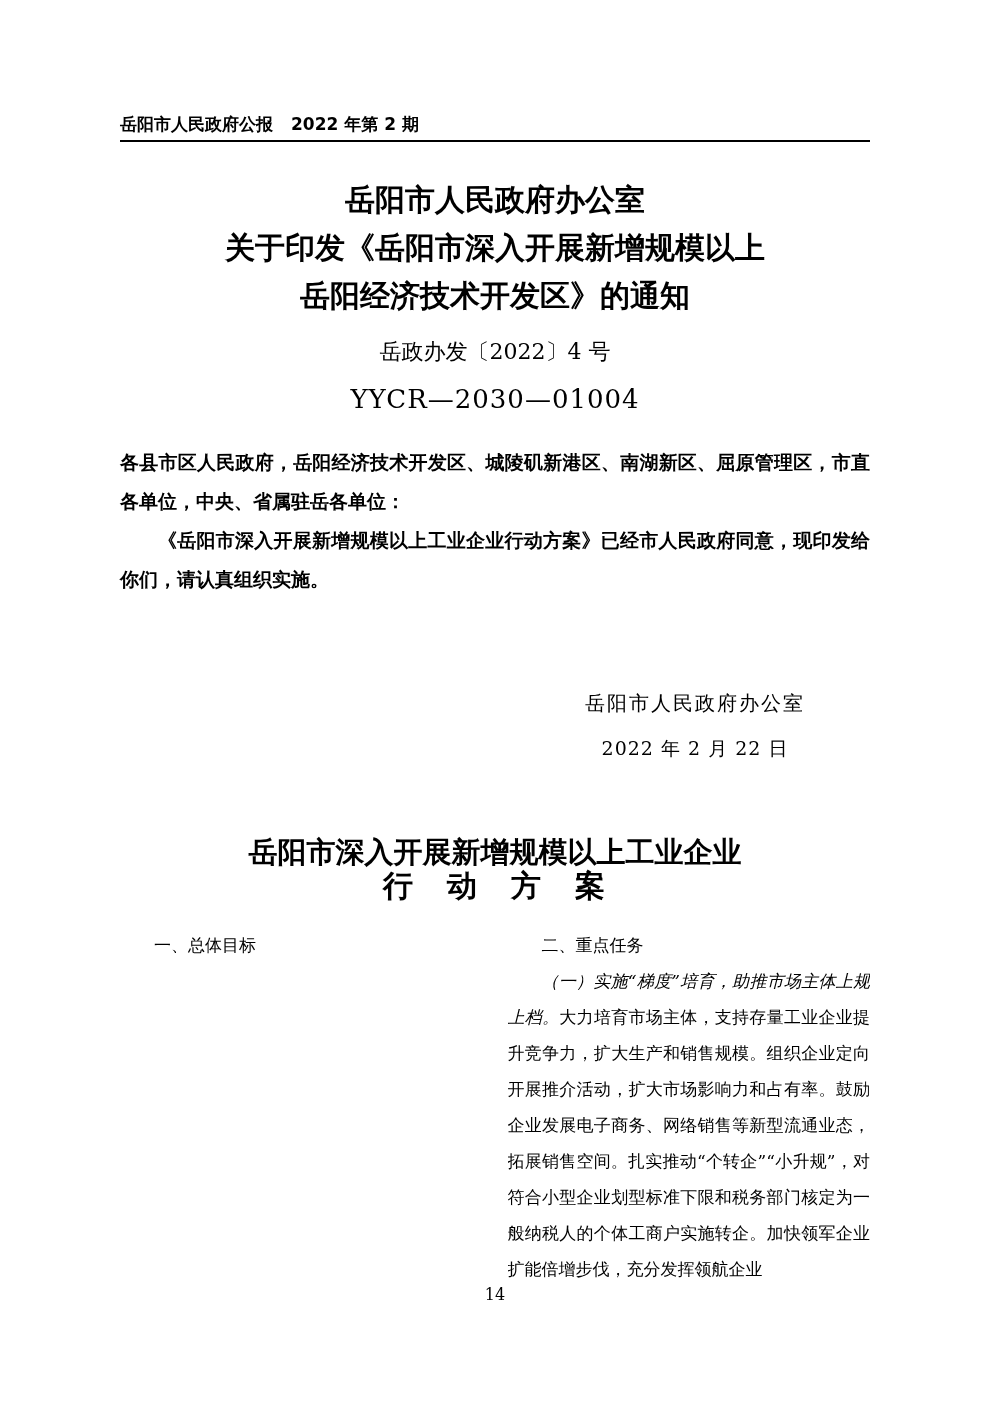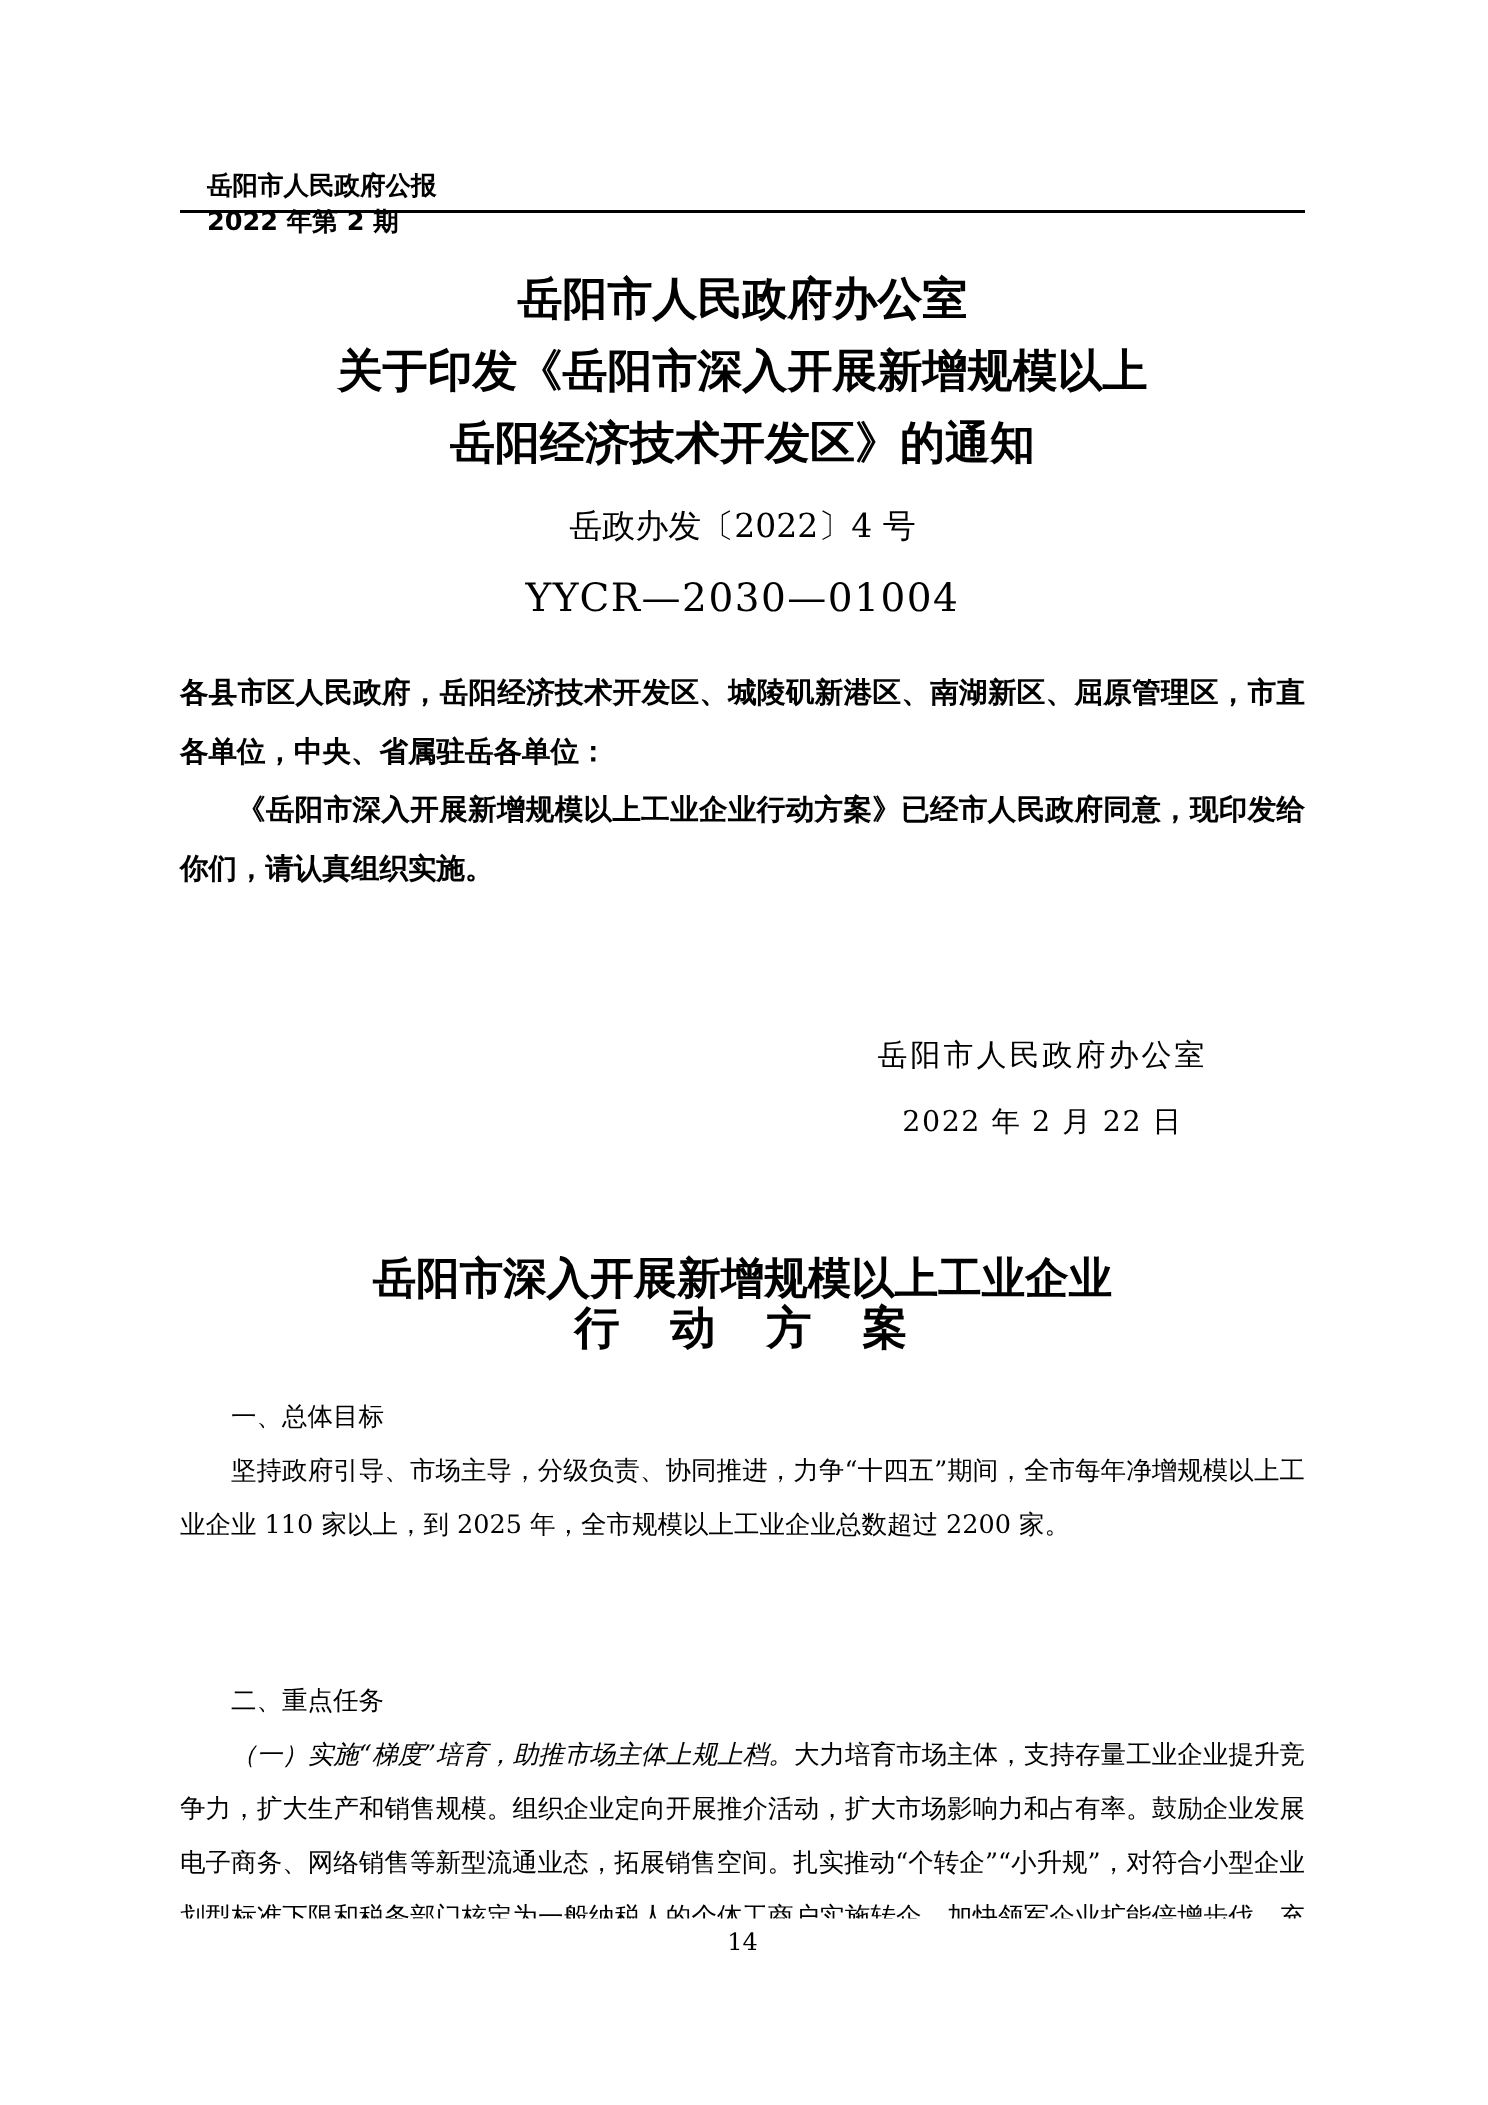--- a/index.html
+++ b/index.html
@@ -4,21 +4,21 @@
 <style>
   * { margin: 0; padding: 0; box-sizing: border-box; }
   html, body { width: 992px; height: 1403px; }
   body {
     position: relative;
     background: #ffffff;
     color: #000000;
     font-family: "DejaVu Serif", "Liberation Serif", serif;
     overflow: hidden;
   }
-  .abs { position: absolute; flex-direction: column; }
+  .abs { position: absolute; }
 
   
   .page-header {
     top: 112px; left: 120px; width: 750px;
     font-family: "DejaVu Sans", "Liberation Sans", sans-serif;
     font-weight: bold; font-size: 17px; line-height: 24px;
     display: flex; align-items: baseline;
   }
   .page-header .issue { margin-left: 18px; }
   .header-rule {
@@ -124,21 +124,20 @@
   <div class="signer">岳阳市人民政府办公室</div>
   <div class="sign-date">2022 年 2 月 22 日</div>
 </div>
 
 <div class="abs plan-title-1">岳阳市深入开展新增规模以上工业企业</div>
 <div class="abs plan-title-2">行　动　方　案</div>
 
 <div class="abs plan-columns">
   <div class="plan-col">
     <div class="col-heading">一、总体目标</div>
-    <p>坚持政府引导、市场主导，分级负责、协同推进，力争“十四五”期间，全市每年净增规模以上工业企业 110 家以上，到 2025 年，全市规模以上工业企业总数超过 2200 家。</p>
   </div>
   <div class="plan-col">
     <div class="col-heading">二、重点任务</div>
     <p><span class="task-lead">（一）实施“梯度”培育，助推市场主体上规上档。</span><span>大力培育市场主体，支持存量工业企业提升竞争力，扩大生产和销售规模。组织企业定向开展推介活动，扩大市场影响力和占有率。鼓励企业发展电子商务、网络销售等新型流通业态，拓展销售空间。扎实推动“个转企”“小升规”，对符合小型企业划型标准下限和税务部门核定为一般纳税人的个体工商户实施转企。加快领军企业扩能倍增步伐，充分发挥领航企业</span></p>
   </div>
 </div>
 
 <div class="abs page-number">14</div>
 
 </body></html>

